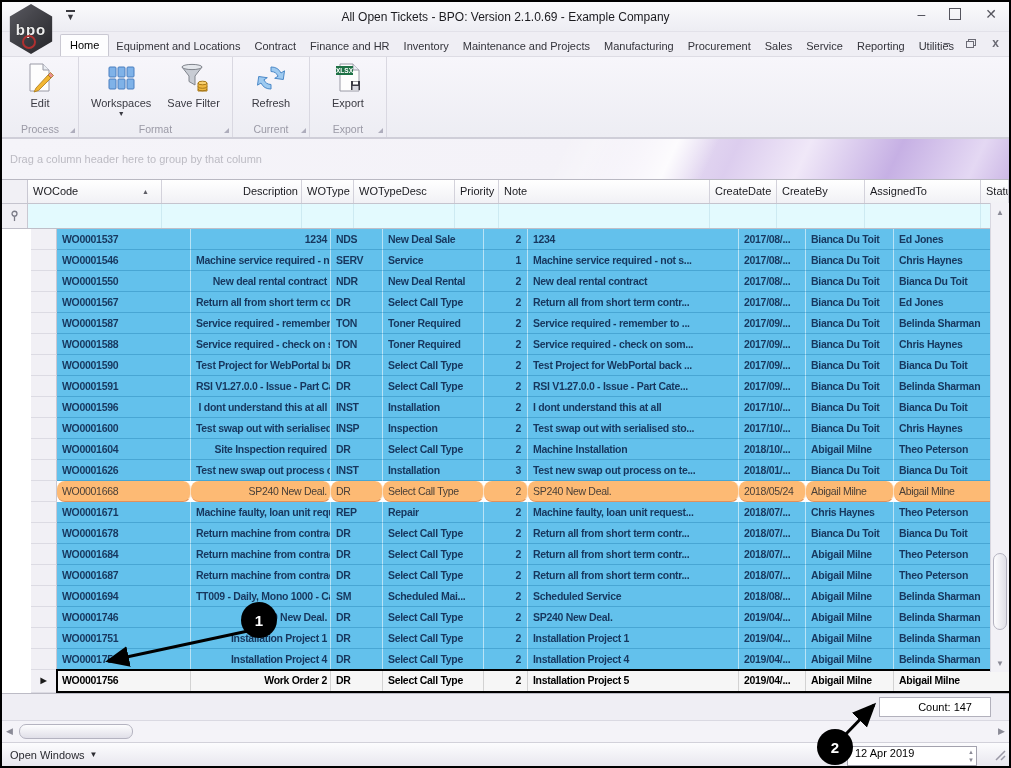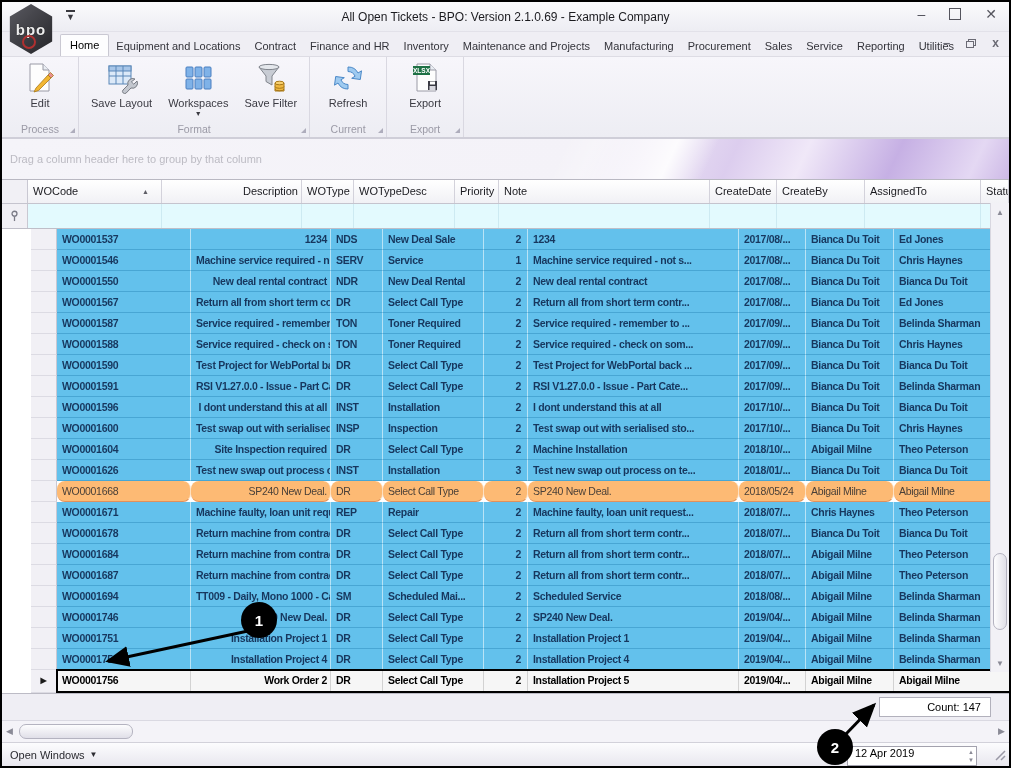--- a/index.html
+++ b/index.html
@@ -81,21 +81,21 @@
   
   .vscroll{position:absolute;top:23px;right:0;width:18px;height:469px;background:#f2f1f6;border-left:1px solid #d8d7e0;z-index:8;}
   .vscroll .up,.vscroll .down{position:absolute;left:0;width:100%;text-align:center;font-size:8px;color:#8a8a96;}
   .vscroll .up{top:5px;} .vscroll .down{bottom:4px;}
   .vthumb{position:absolute;left:2px;right:2px;top:350px;height:75px;border:1px solid #b4b3c0;border-radius:8px;
           background:linear-gradient(90deg,#fdfdfe,#e0dfe8);}
 
   
   .grid-footer{height:26px;flex:none;background:#efeef4;border-top:1px solid #bcbbc5;position:relative;}
   .count-box{position:absolute;right:18px;top:3px;width:112px;height:20px;box-sizing:border-box;background:#fff;
-             border:1px solid #b2b1bc;font-size:11px;color:#000;display:flex;align-items:center;justify-content:flex-end;padding-right:9px;}
+             border:1px solid #b2b1bc;font-size:11px;color:#000;display:flex;align-items:center;justify-content:flex-end;padding-right:18px;}
 
   
   .hscroll{height:21px;flex:none;background:#f4f3f8;border-top:1px solid #dad9e2;border-bottom:1px solid #d2d1da;position:relative;}
   .hscroll .left,.hscroll .right{position:absolute;top:5px;font-size:9px;color:#8a8a96;}
   .hscroll .left{left:4px;} .hscroll .right{right:4px;}
   .hthumb{position:absolute;left:17px;top:3px;width:112px;height:13px;border:1px solid #b4b3c0;border-radius:7px;
           background:linear-gradient(#fdfdfe,#e0dfe8);}
 
   
   .statusbar{flex:1;background:linear-gradient(#fcfcfe,#e8e7ee);display:flex;align-items:center;padding:0 8px;font-size:11px;color:#2a2a30;position:relative;}
@@ -169,33 +169,20 @@
             <span class="rlabel">Edit</span>
           </div>
         </div>
         <div class="rgroup-label">
           <span>Process</span>
           <i class="launcher"></i>
         </div>
       </div>
       <div class="rgroup">
         <div class="rgroup-buttons">
-          <div class="rbtn">
-            <span class="ricon">
-              <svg viewBox="0 0 32 32">
-                <rect x="3" y="4" width="22" height="18" fill="#dce9f8" stroke="#5b87b8"></rect>
-                <rect x="3" y="4" width="22" height="5" fill="#a8c6e8" stroke="#5b87b8"></rect>
-                <line x1="3" y1="14" x2="25" y2="14" stroke="#5b87b8"></line>
-                <line x1="10" y1="4" x2="10" y2="22" stroke="#5b87b8"></line>
-                <line x1="17" y1="4" x2="17" y2="22" stroke="#5b87b8"></line>
-                <path d="M29 17 a5 5 0 0 0 -7 6 L17 28 a2.2 2.2 0 0 0 3.2 3 L25 26 a5 5 0 0 0 6-7 l-3.2 3.2 -2.4-2.4 Z" fill="#c3c7cf" stroke="#787c84"></path>
-              </svg>
-            </span>
-            <span class="rlabel">Save Layout</span>
-          </div>
           <div class="rbtn">
             <span class="ricon">
               <svg viewBox="0 0 32 32">
                 <g fill="#7fb2e8" stroke="#4a7fc0">
                   <rect x="4" y="5" width="7" height="10" rx="1"></rect>
                   <rect x="13" y="5" width="7" height="10" rx="1"></rect>
                   <rect x="22" y="5" width="7" height="10" rx="1"></rect>
                   <rect x="4" y="17" width="7" height="10" rx="1"></rect>
                   <rect x="13" y="17" width="7" height="10" rx="1"></rect>
                   <rect x="22" y="17" width="7" height="10" rx="1"></rect>

